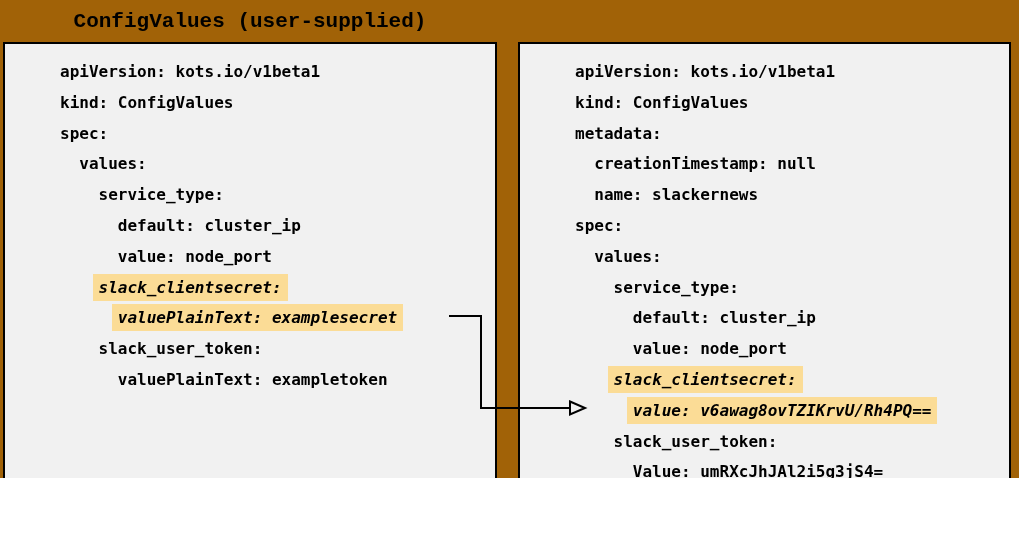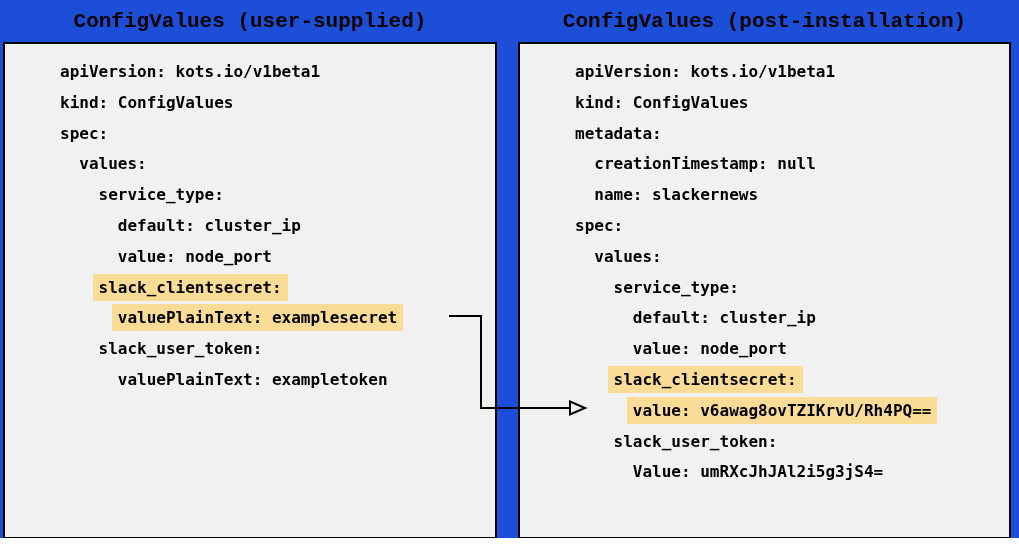--- a/index.html
+++ b/index.html
@@ -4,22 +4,22 @@
 <style>
   html, body {
     margin: 0;
     padding: 0;
     background: #ffffff;
     font-family: "Liberation Mono", "DejaVu Sans Mono", monospace;
   }
   .canvas {
     position: relative;
     width: 1019px;
-    height: 538px;
-    background: #1d4ed8;
+    height: 478px;
+    background: #a16207;
     overflow: hidden;
   }
   .panel-title {
     position: absolute;
     top: 8px;
     height: 28px;
     line-height: 28px;
     text-align: center;
     font-size: 21px;
     font-weight: bold;
@@ -48,36 +48,36 @@
     height: 30.8px;
     line-height: 30.8px;
     font-size: 16px;
     font-weight: bold;
     color: #000000;
   }
   .txt.hl {
     background: #fbdc96;
     padding: 4px 6px;
     margin-left: -6px;
+    font-style: italic;
   }
   .arrow-svg {
     position: absolute;
     left: 0;
     top: 0;
     pointer-events: none;
   }
 </style>
 </head>
 <body>
 
 <div class="canvas">
 
   <div class="panel-title title-left">ConfigValues (user-supplied)</div>
 
-  <div class="panel-title title-right">ConfigValues (post-installation)</div>
 
   <div class="panel panel-left">
     <pre class="code"><div class="line"><span></span><span class="txt">apiVersion: kots.io/v1beta1</span></div><div class="line"><span></span><span class="txt">kind: ConfigValues</span></div><div class="line"><span></span><span class="txt">spec:</span></div><div class="line"><span>  </span><span class="txt">values:</span></div><div class="line"><span>    </span><span class="txt">service_type:</span></div><div class="line"><span>      </span><span class="txt">default: cluster_ip</span></div><div class="line"><span>      </span><span class="txt">value: node_port</span></div><div class="line"><span>    </span><span class="txt hl" style="background: rgb(251, 220, 150);">slack_clientsecret:</span></div><div class="line"><span>      </span><span class="txt hl" style="background: rgb(251, 220, 150);">valuePlainText: examplesecret</span></div><div class="line"><span>    </span><span class="txt">slack_user_token:</span></div><div class="line"><span>      </span><span class="txt">valuePlainText: exampletoken</span></div></pre>
   </div>
 
   <div class="panel panel-right">
     <pre class="code"><div class="line"><span></span><span class="txt">apiVersion: kots.io/v1beta1</span></div><div class="line"><span></span><span class="txt">kind: ConfigValues</span></div><div class="line"><span></span><span class="txt">metadata:</span></div><div class="line"><span>  </span><span class="txt">creationTimestamp: null</span></div><div class="line"><span>  </span><span class="txt">name: slackernews</span></div><div class="line"><span></span><span class="txt">spec:</span></div><div class="line"><span>  </span><span class="txt">values:</span></div><div class="line"><span>    </span><span class="txt">service_type:</span></div><div class="line"><span>      </span><span class="txt">default: cluster_ip</span></div><div class="line"><span>      </span><span class="txt">value: node_port</span></div><div class="line"><span>    </span><span class="txt hl" style="background: rgb(251, 220, 150);">slack_clientsecret:</span></div><div class="line"><span>      </span><span class="txt hl" style="background: rgb(251, 220, 150);">value: v6awag8ovTZIKrvU/Rh4PQ==</span></div><div class="line"><span>    </span><span class="txt">slack_user_token:</span></div><div class="line"><span>      </span><span class="txt">Value: umRXcJhJAl2i5g3jS4=</span></div></pre>
   </div>
 
   <svg class="arrow-svg" width="1019" height="559" viewBox="0 0 1019 559">

